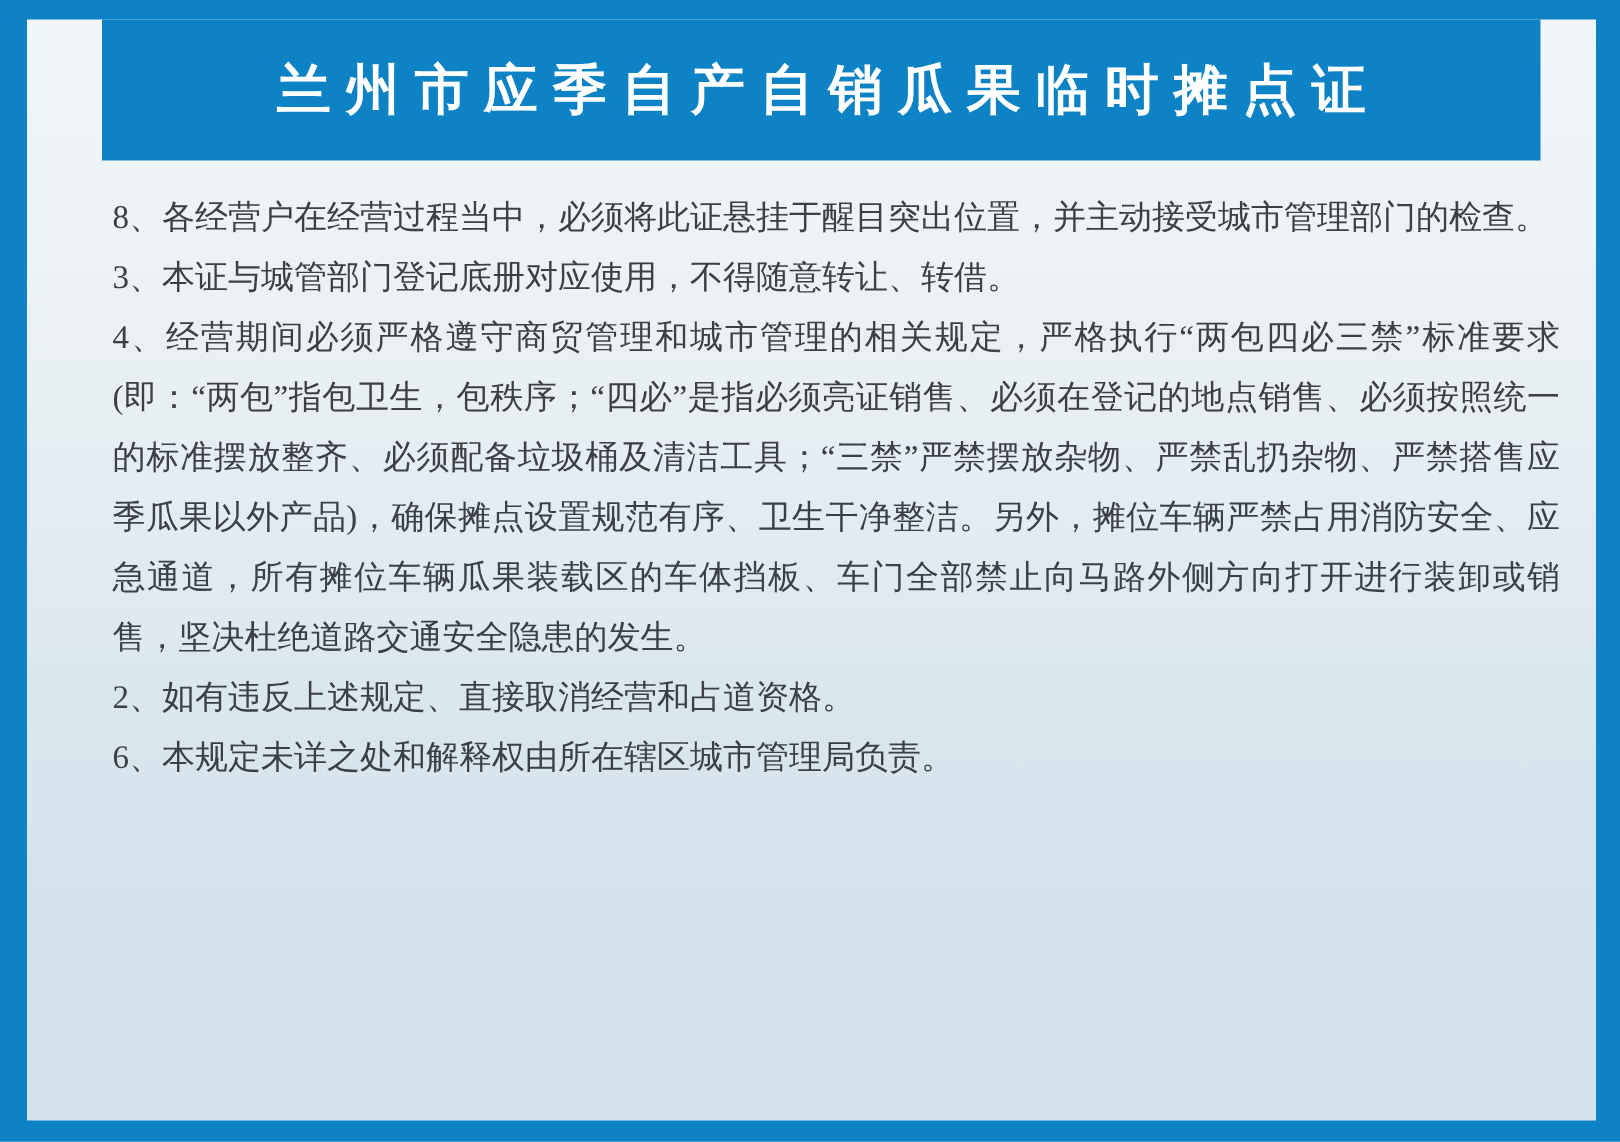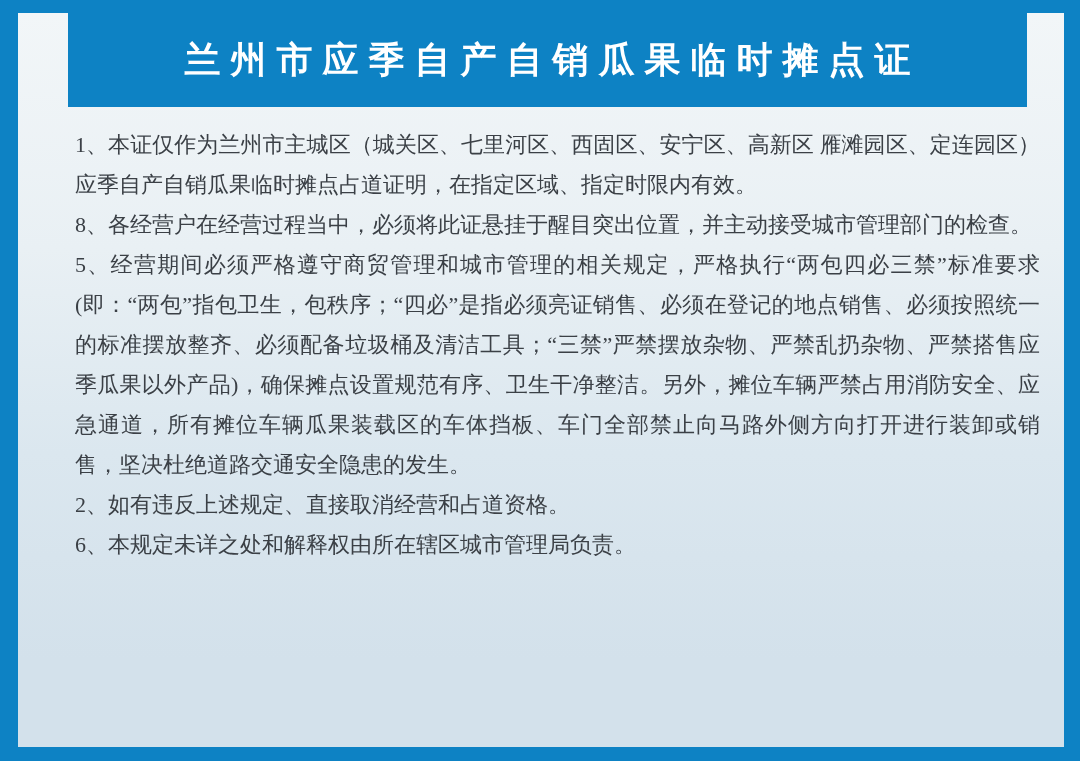--- a/index.html
+++ b/index.html
@@ -54,21 +54,21 @@
 <body>
 
 <div class="frame">
   <div class="page">
 
     <div class="title-band">
       <h1 class="title">兰州市应季自产自销瓜果临时摊点证</h1>
     </div>
 
     <div class="rules">
-      <p class="rule">1、本证仅作为兰州市主城区（城关区、七里河区、西固区、安宁区、高新区 雁滩园区、定连园区）应季自产自销瓜果临时摊点占道证明，在指定区域、指定时限内有效。</p>
       <p class="rule">8、各经营户在经营过程当中，必须将此证悬挂于醒目突出位置，并主动接受城市管理部门的检查。</p>
-      <p class="rule">5、经营期间必须严格遵守商贸管理和城市管理的相关规定，严格执行“两包四必三禁”标准要求(即：“两包”指包卫生，包秩序；“四必”是指必须亮证销售、必须在登记的地点销售、必须按照统一的标准摆放整齐、必须配备垃圾桶及清洁工具；“三禁”严禁摆放杂物、严禁乱扔杂物、严禁搭售应季瓜果以外产品)，确保摊点设置规范有序、卫生干净整洁。另外，摊位车辆严禁占用消防安全、应急通道，所有摊位车辆瓜果装载区的车体挡板、车门全部禁止向马路外侧方向打开进行装卸或销售，坚决杜绝道路交通安全隐患的发生。</p>
+      <p class="rule">3、本证与城管部门登记底册对应使用，不得随意转让、转借。</p>
+      <p class="rule">4、经营期间必须严格遵守商贸管理和城市管理的相关规定，严格执行“两包四必三禁”标准要求(即：“两包”指包卫生，包秩序；“四必”是指必须亮证销售、必须在登记的地点销售、必须按照统一的标准摆放整齐、必须配备垃圾桶及清洁工具；“三禁”严禁摆放杂物、严禁乱扔杂物、严禁搭售应季瓜果以外产品)，确保摊点设置规范有序、卫生干净整洁。另外，摊位车辆严禁占用消防安全、应急通道，所有摊位车辆瓜果装载区的车体挡板、车门全部禁止向马路外侧方向打开进行装卸或销售，坚决杜绝道路交通安全隐患的发生。</p>
       <p class="rule">2、如有违反上述规定、直接取消经营和占道资格。</p>
       <p class="rule">6、本规定未详之处和解释权由所在辖区城市管理局负责。</p>
     </div>
 
   </div>
 </div>
 
 </body></html>

